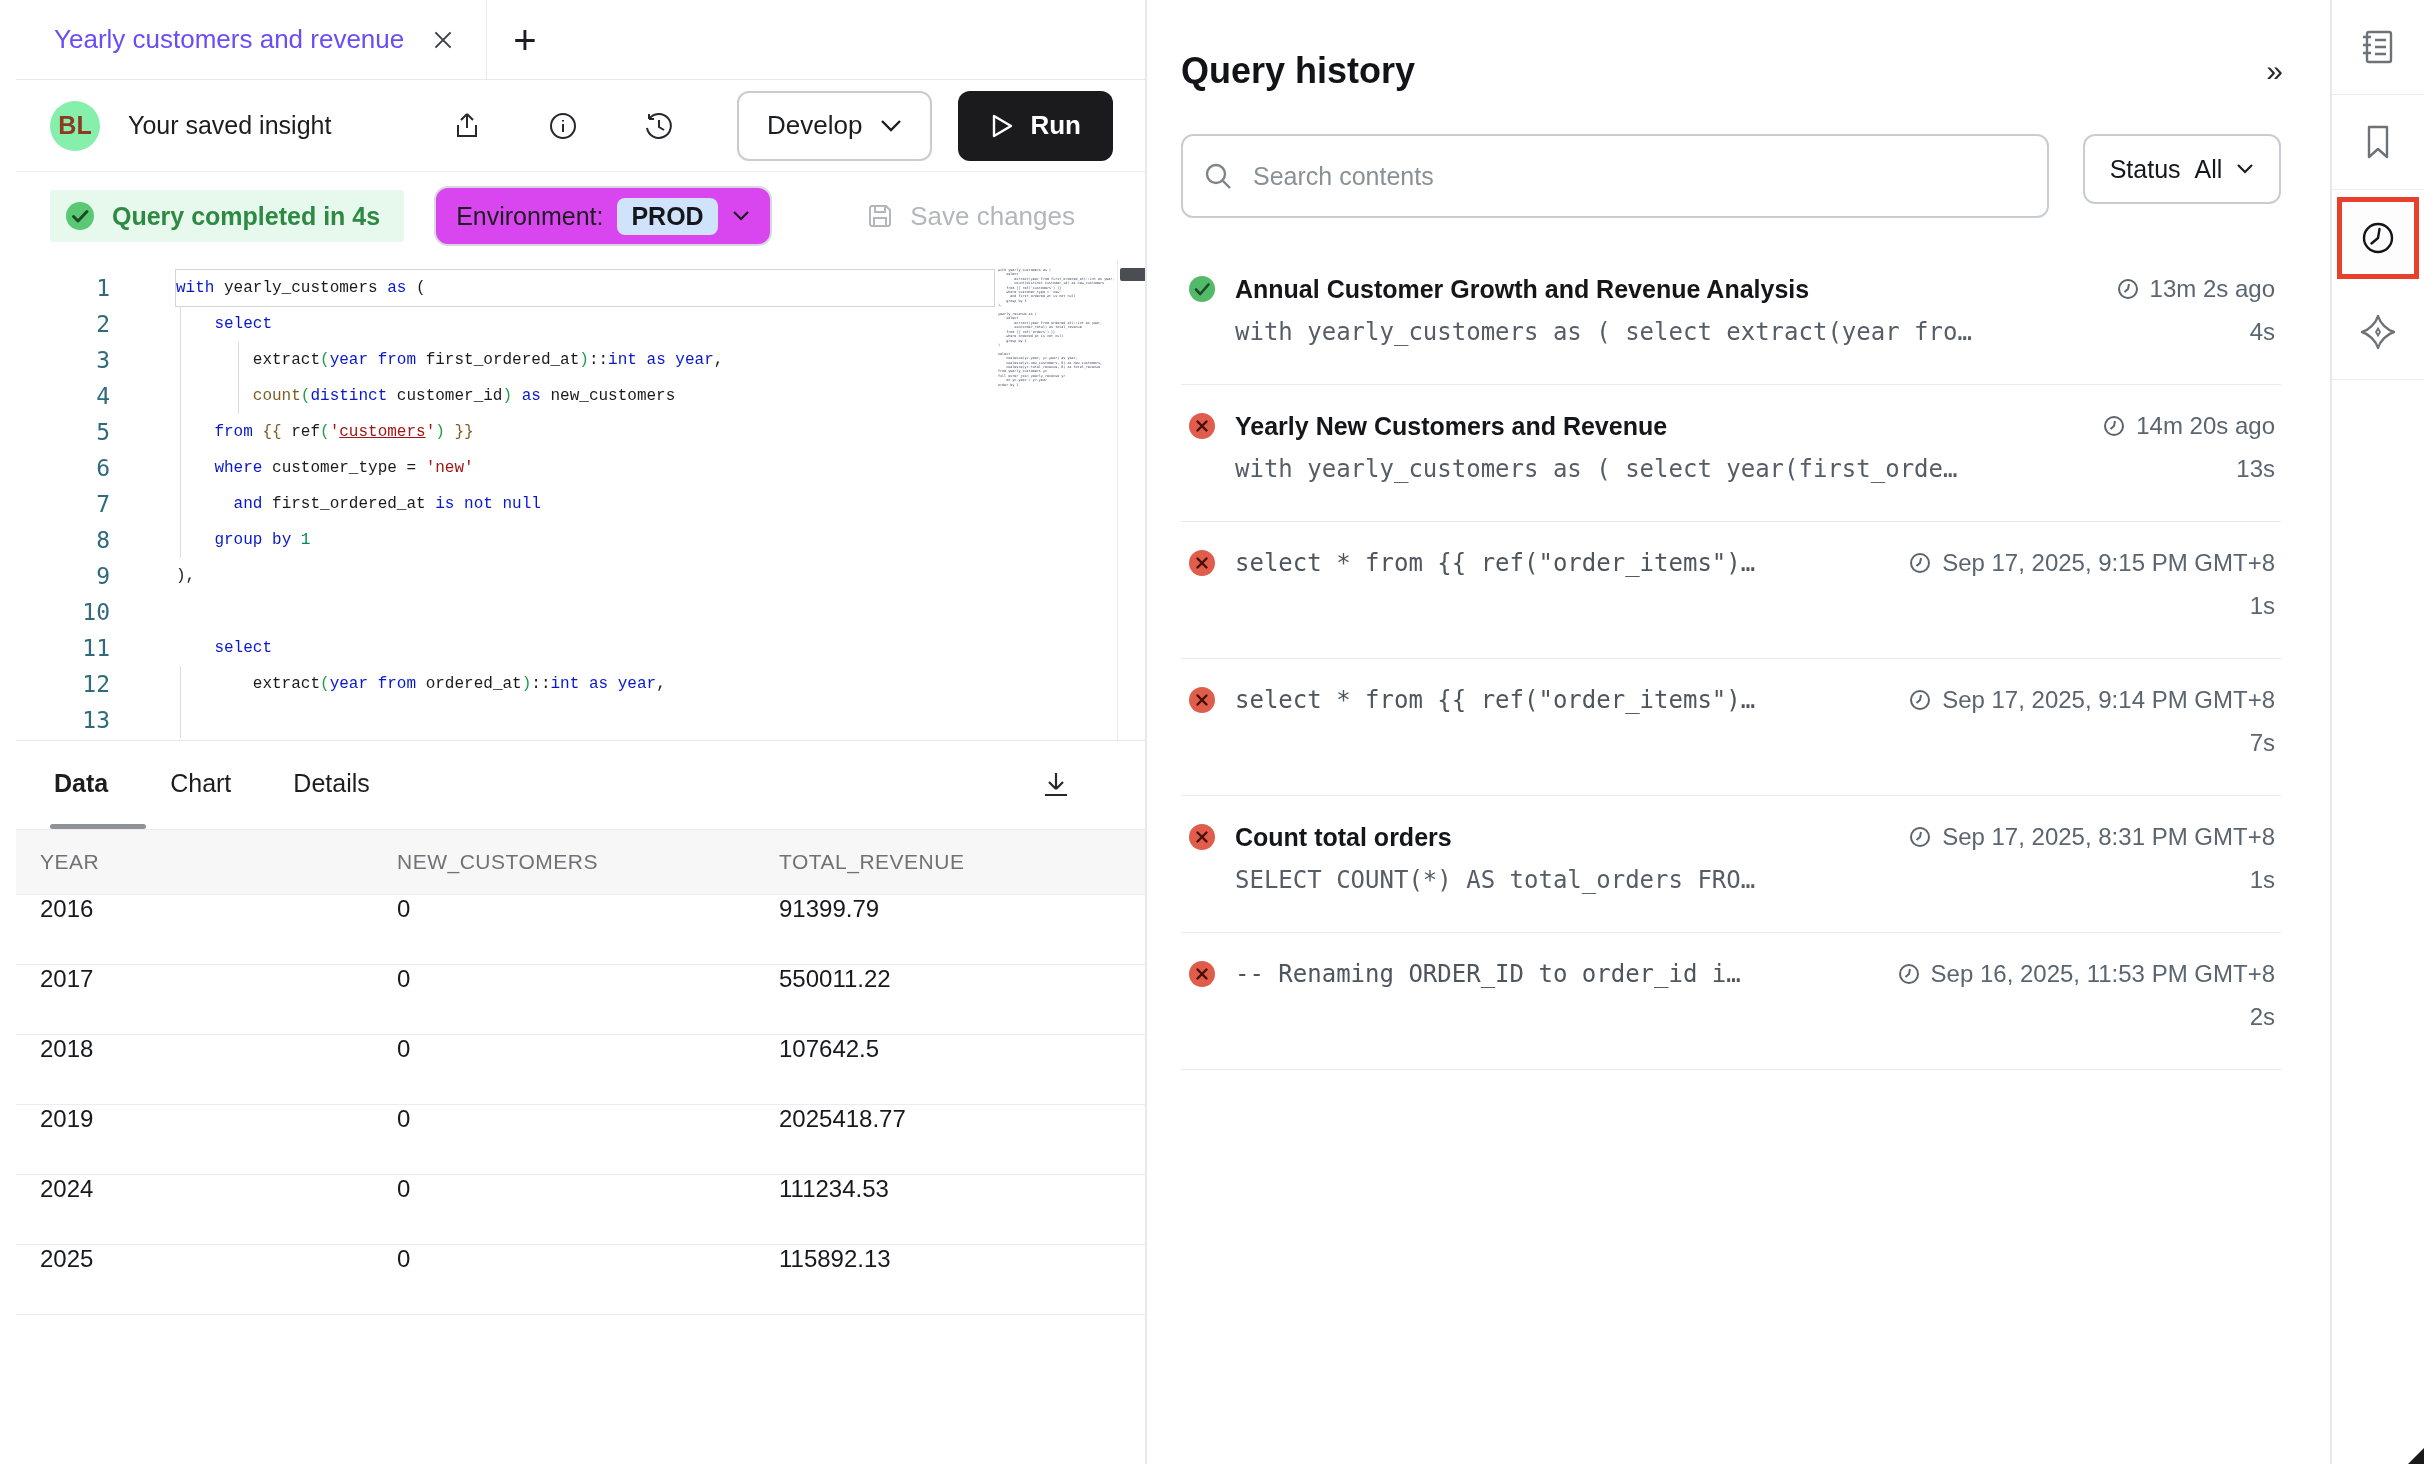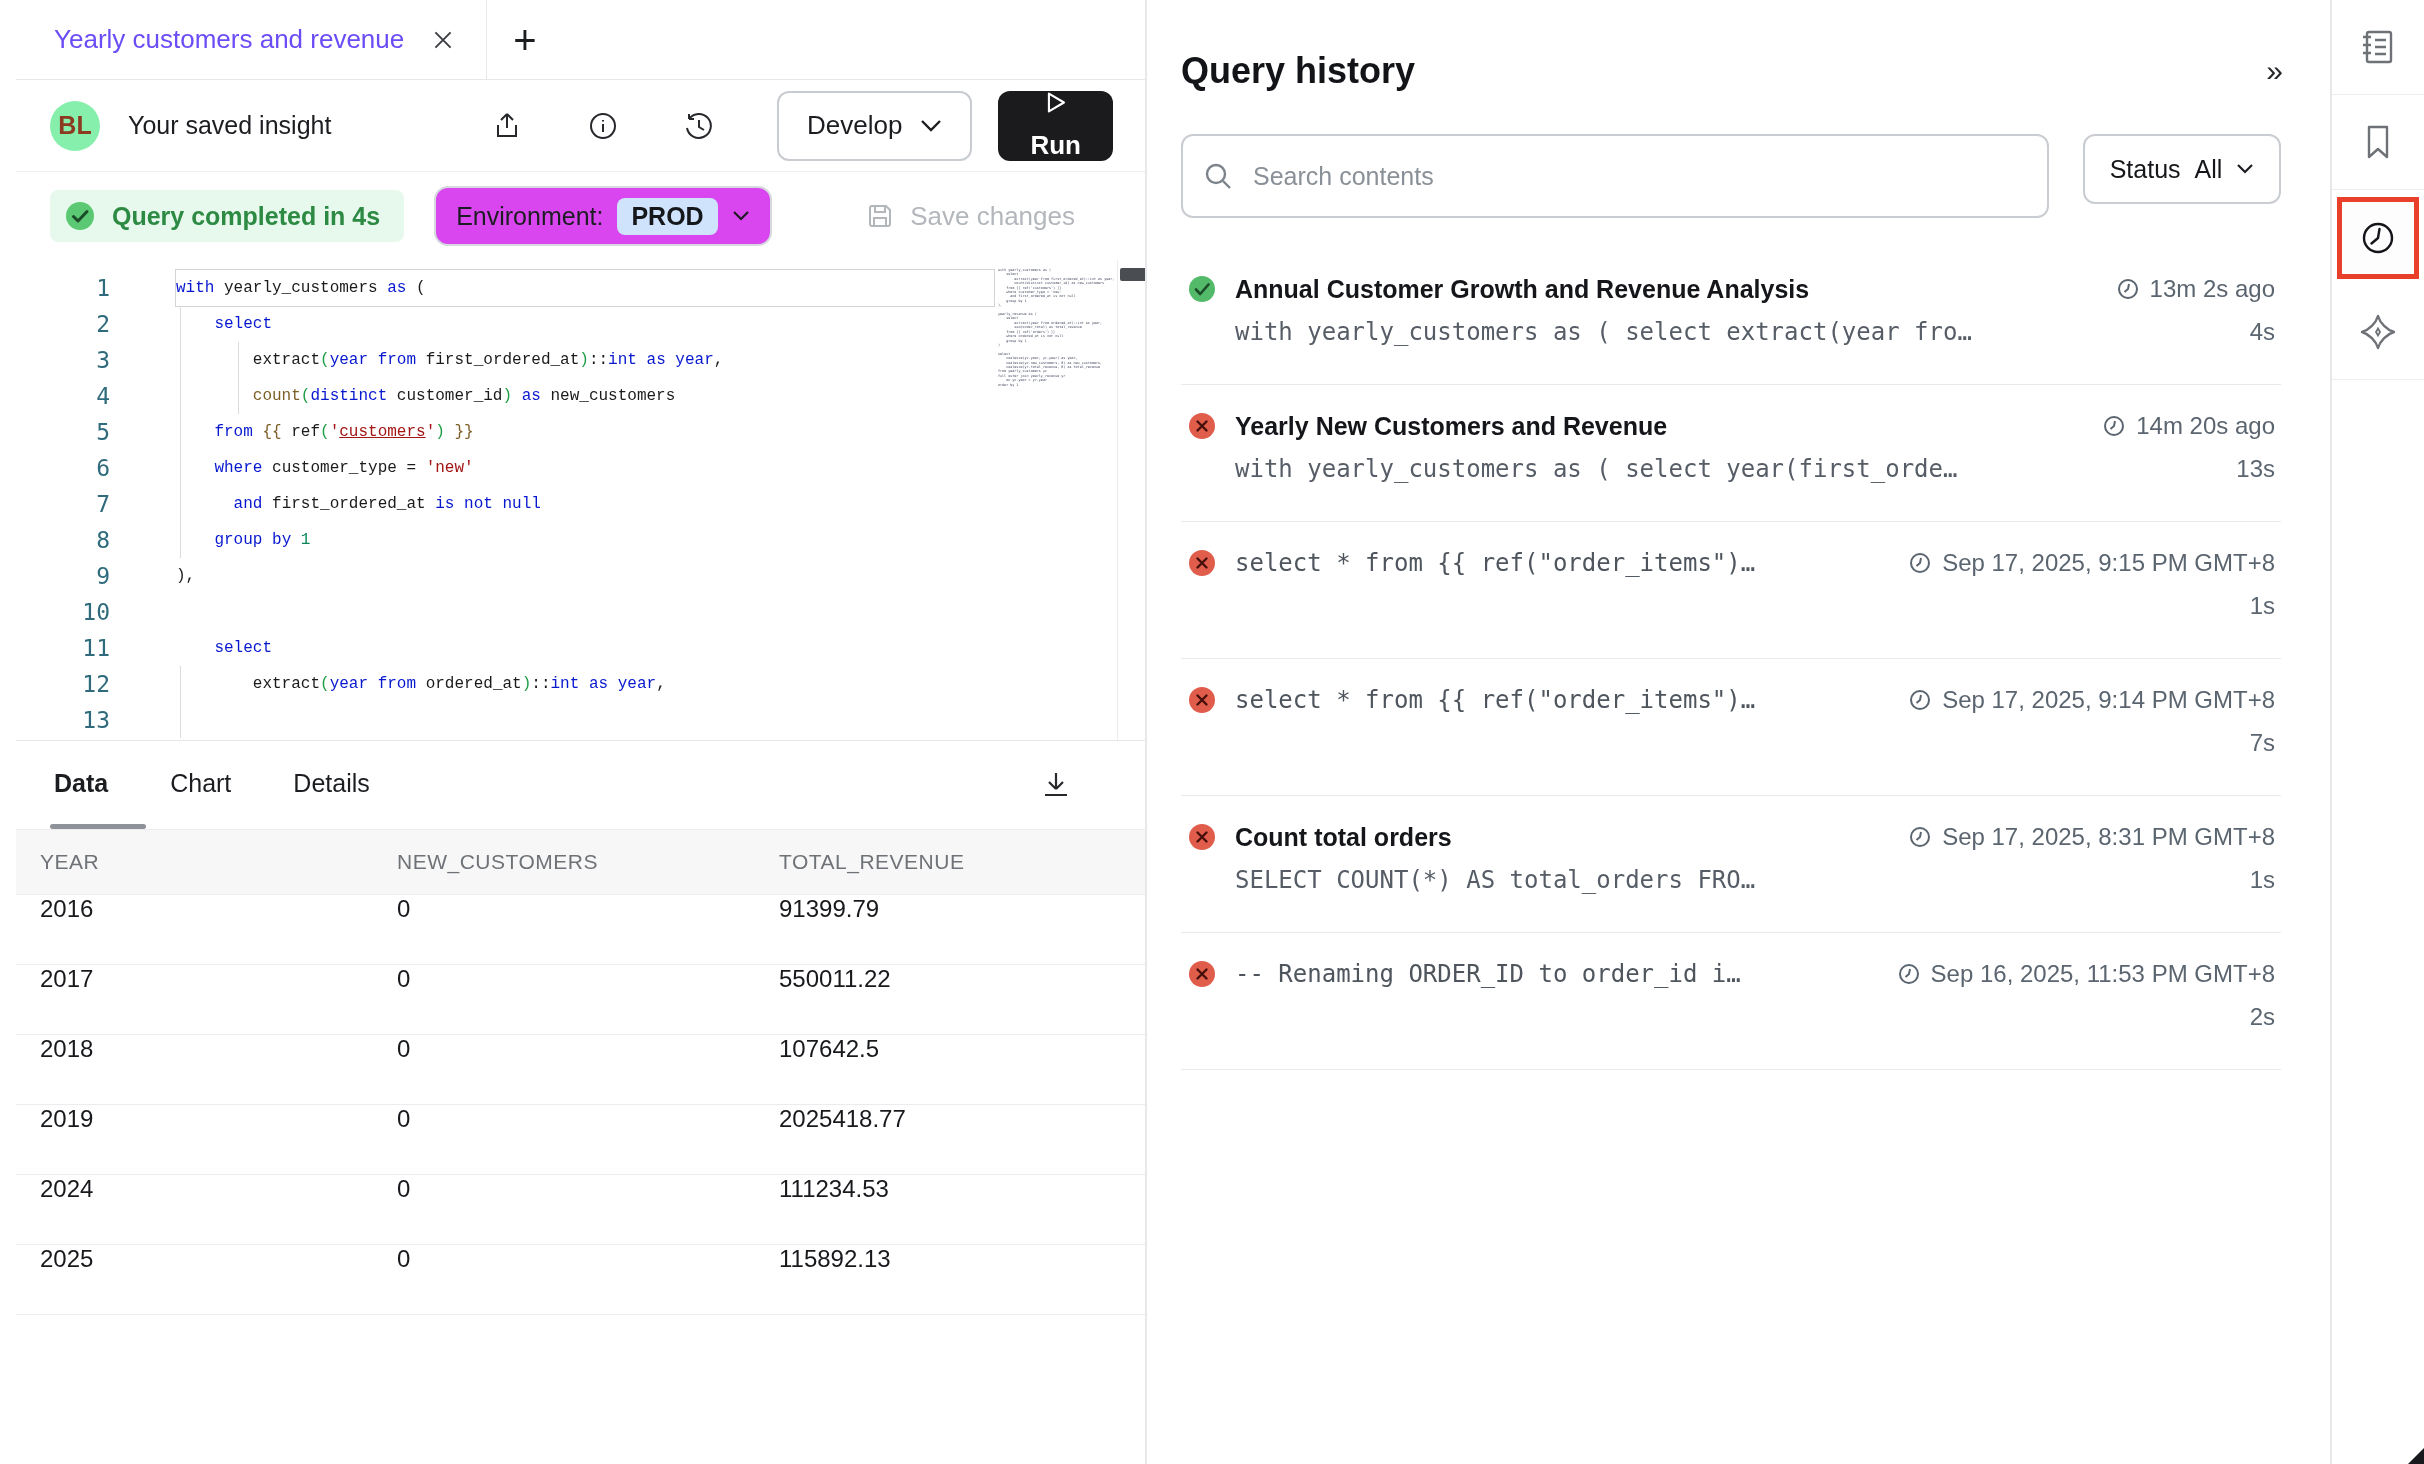--- a/index.html
+++ b/index.html
@@ -15,24 +15,24 @@
   .tab-close { width:26px; height:26px; stroke:#3c3f44; cursor:pointer; }
   .tab-sep { width:1px; height:80px; background:#e7e8ea; }
   .new-tab { margin-left:26px; font-size:40px; font-weight:300; color:#1b1d20; line-height:1; cursor:pointer; }
 
   .toolbar { height:92px; border-bottom:1px solid #ededef; display:flex; align-items:center; padding:0 32px 0 34px; }
   .avatar { width:50px; height:50px; border-radius:50%; background:#86efac; color:#8c3a22; font-weight:700; font-size:25px; display:flex; align-items:center; justify-content:center; }
   .insight-label { margin-left:28px; font-size:25px; color:#1b1d20; }
   .toolbar-icons { margin-left:auto; display:flex; align-items:center; gap:64px; margin-right:62px; }
   .tool-icon { width:32px; height:32px; stroke:#26282c; fill:none; stroke-width:2; cursor:pointer; }
   .develop-btn { display:flex; align-items:center; gap:18px; border:2px solid #c8cbd0; border-radius:12px; height:70px; padding:0 28px; font-size:26px; color:#1b1d20; background:#fff; cursor:pointer; }
-  .run-btn { margin-left:26px; display:flex; align-items:center; gap:16px; background:#1b1b1d; color:#fff; border:none; border-radius:12px; height:70px; padding:0 32px; font-size:26px; font-weight:600; cursor:pointer;flex-direction:column; }
+  .run-btn { margin-left:26px; display:flex; align-items:center; gap:16px; background:#1b1b1d; color:#fff; border:none; border-radius:12px; height:70px; padding:0 32px; font-size:26px; font-weight:600; cursor:pointer; }
 
   .status-bar { height:88px; display:flex; align-items:center; padding:0 34px; }
-  .status-pill { display:flex; align-items:center; gap:16px; background:#e7f8ec; border-radius:8px; height:52px; padding:0 24px 0 14px; }
+  .status-pill { display:flex; align-items:center; gap:16px; background:#e7f8ec; border-radius:3px; height:52px; padding:0 24px 0 14px; }
   .status-pill span { color:#2c8a43; font-size:25px; font-weight:600; }
   .check-circle { width:32px; height:32px; }
   .env-box { margin-left:30px; display:flex; align-items:center; gap:14px; border:2px solid #d6d9dd; border-radius:14px; height:60px; padding:0 20px; background:#d946ef; cursor:pointer; }
   .env-label { font-size:25px; color:#1b1d20; }
   .env-pill { background:#cfe3fd; border-radius:8px; padding:4px 14px; font-size:25px; font-weight:600; color:#15171a; }
   .save-btn { margin-left:auto; margin-right:36px; display:flex; align-items:center; gap:16px; color:#b3b7bc; font-size:26px; background:none; border:none; cursor:pointer; }
   .save-icon { width:28px; height:28px; stroke:#b3b7bc; fill:none; stroke-width:2; }
 
   
   .editor { position:relative; height:480px; overflow:hidden; }

